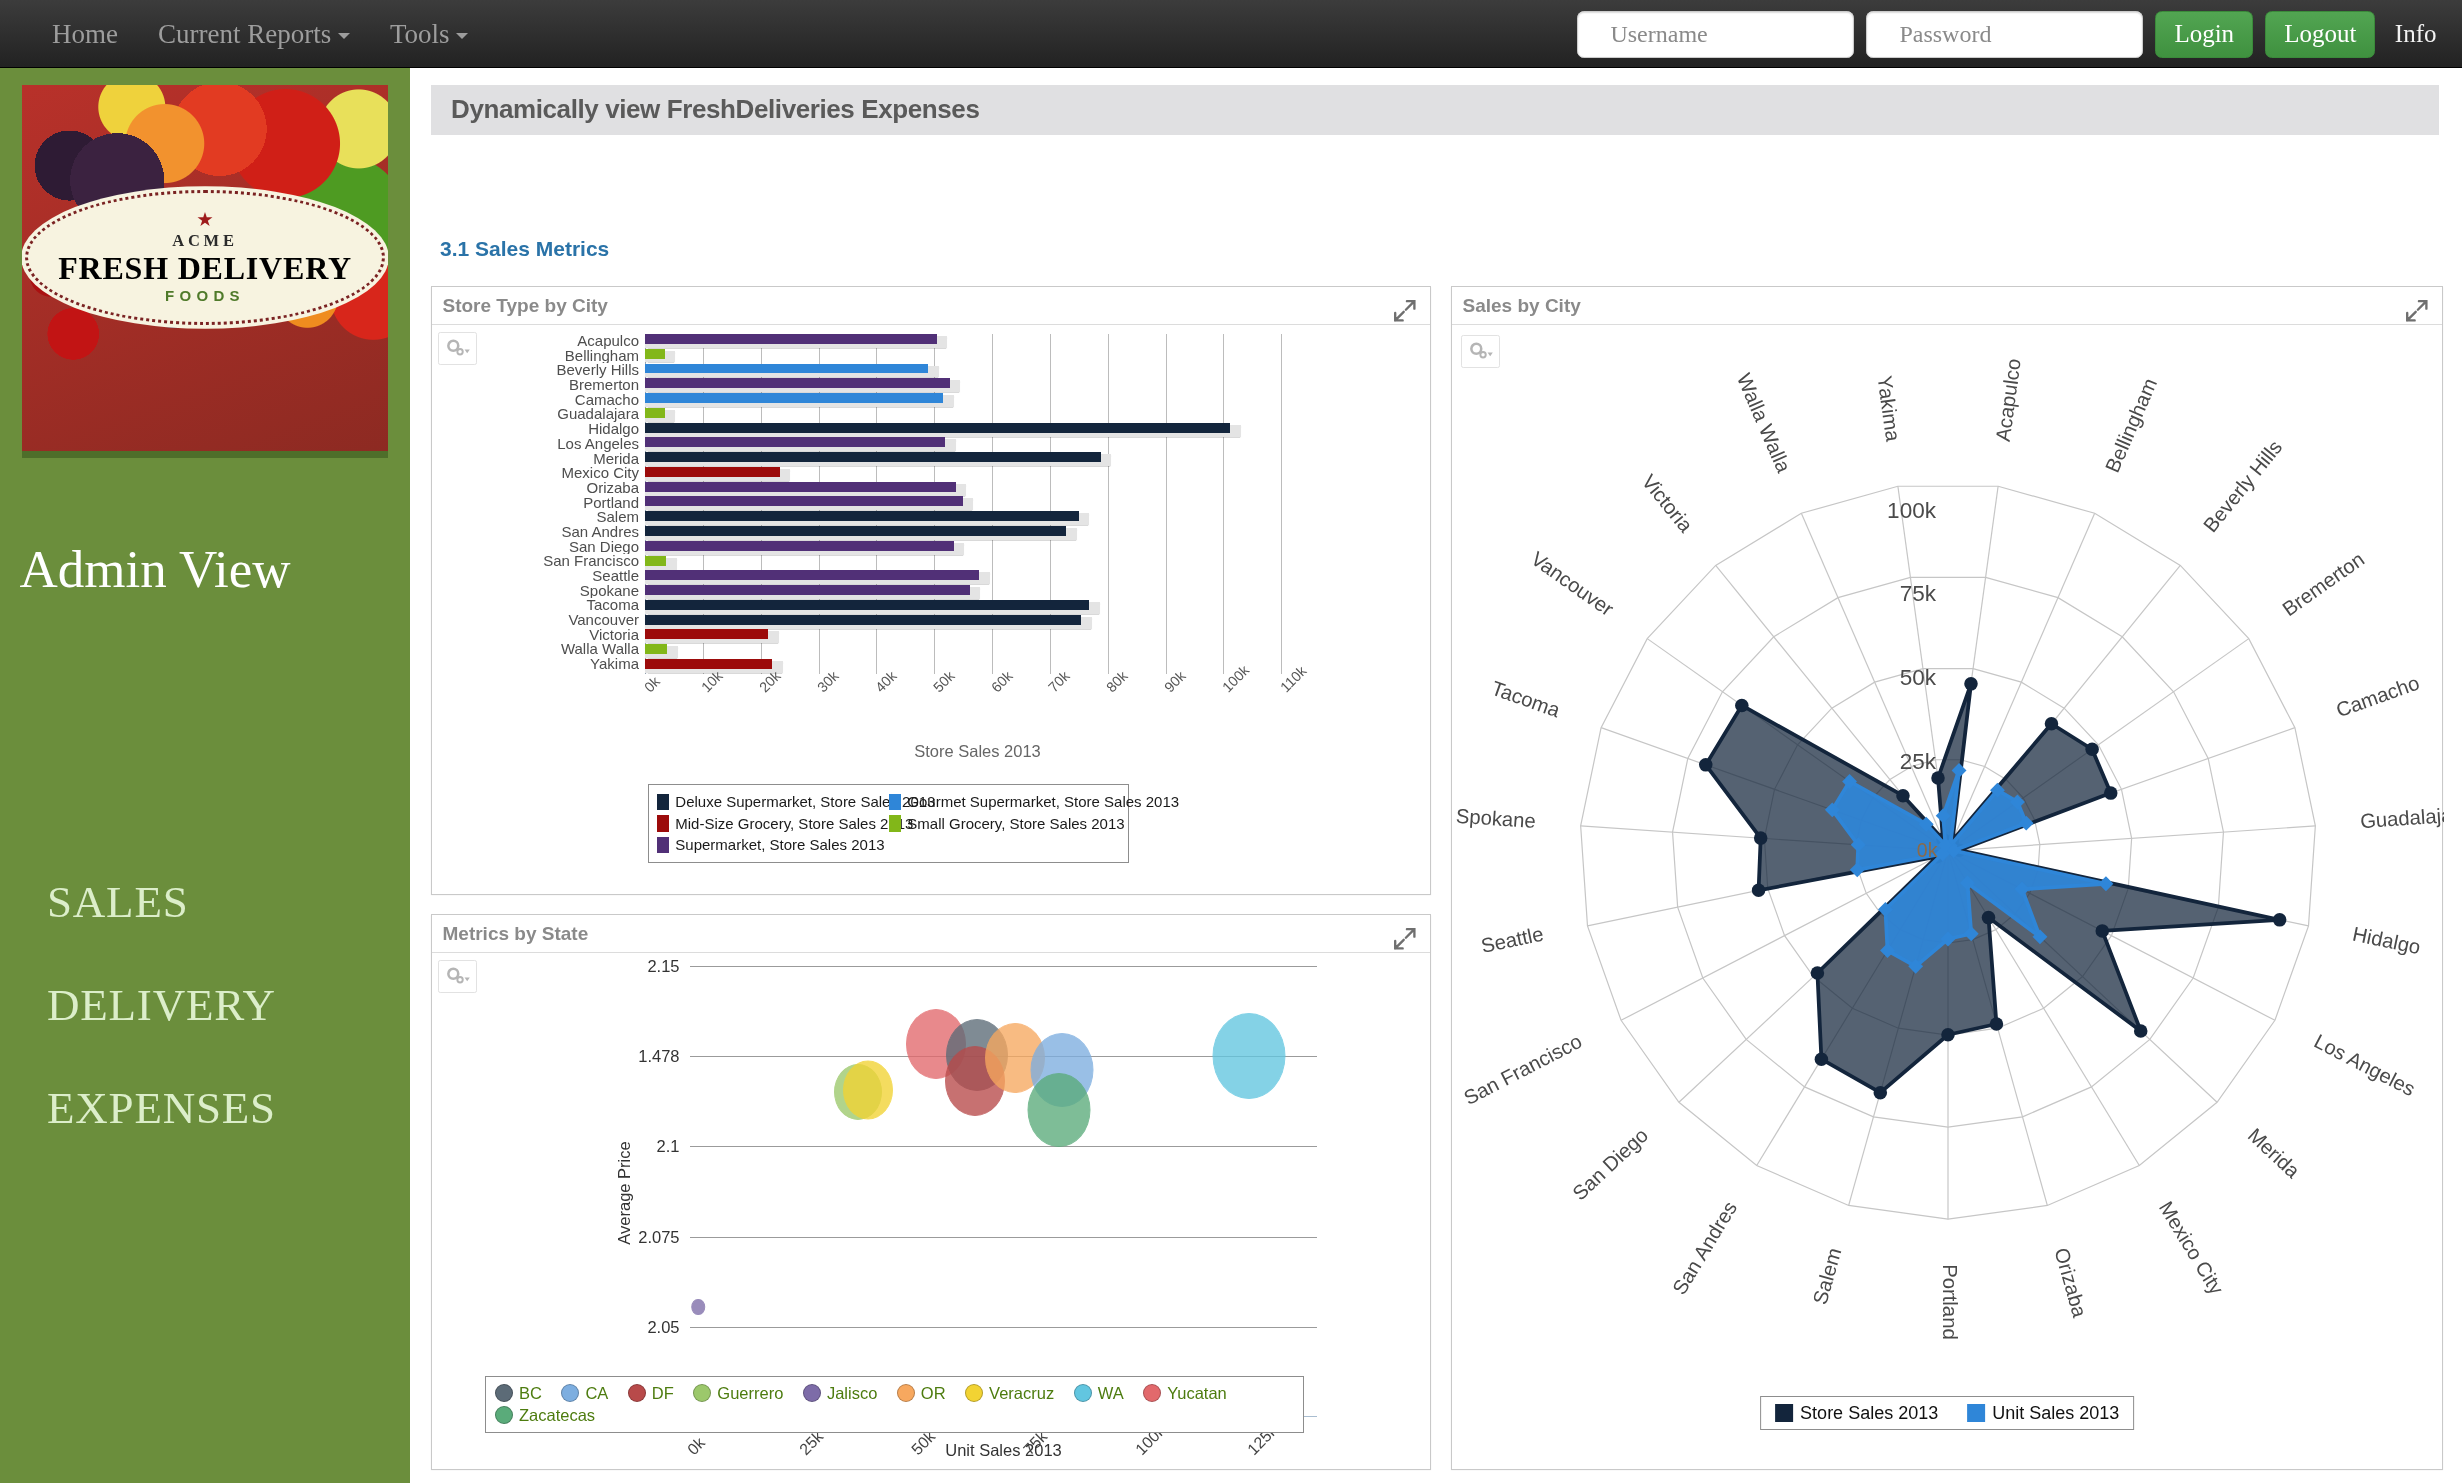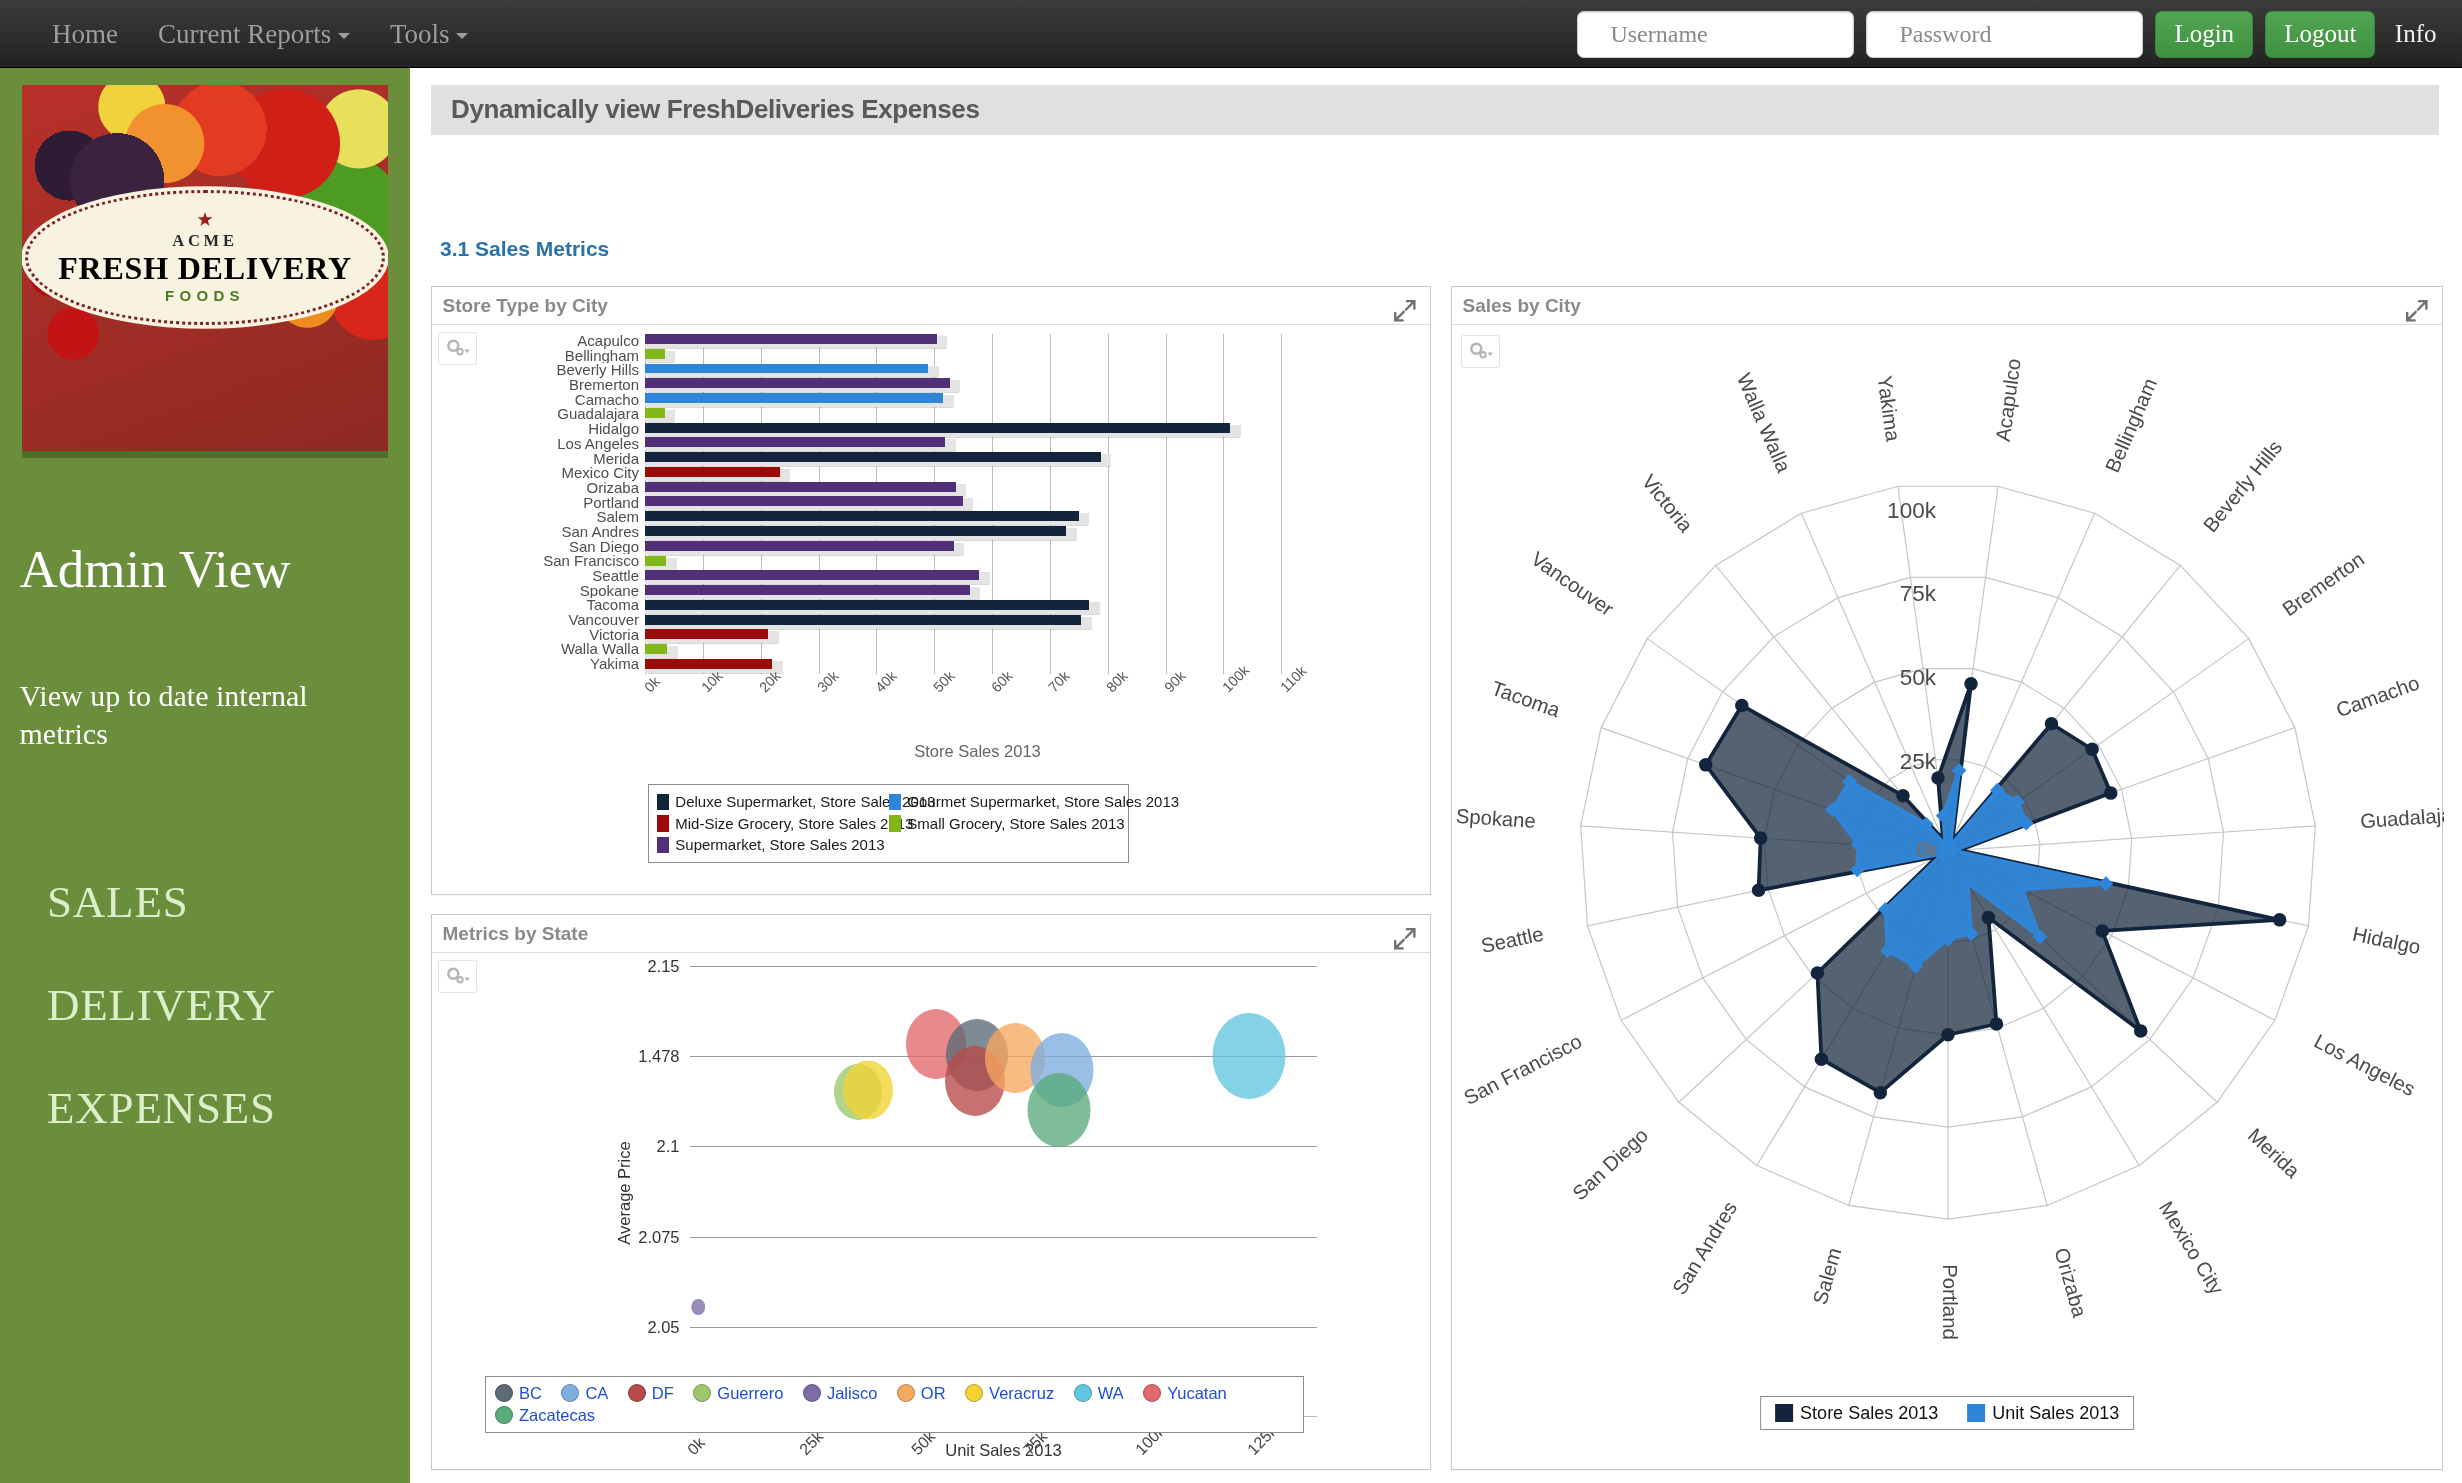--- a/index.html
+++ b/index.html
@@ -220,21 +220,21 @@
     position: absolute; border-radius: 50%; opacity: .78;
     transform: translate(-50%,-50%); border: 1.5px solid rgba(0,0,0,.15);
   }
   .bub-legend {
     position: absolute; left: 75px; top: 1308px; width: 819px;
     border: 0.8px solid #8d8d8d; background: #fff; padding: 5.3px 9px;
     display: flex; flex-wrap: wrap; align-items: center;
   }
   .bl-item { display: flex; align-items: center; margin-right: 19.5px; margin-top: 1.5px; margin-bottom: 1.5px; }
   .bl-dot { width: 18px; height: 18px; border-radius: 50%; margin-right: 6px; border: 0.8px solid rgba(0,0,0,.25); }
-  .bl-label { font-size: 16.5px; color: #1d4ed8; }
+  .bl-label { font-size: 16.5px; color: #4d7c0f; }
 
   
   #panel-radar { left: 1041px; top: 218px; width: 992px; height: 1184px; }
   #rad-gear { left: 9px; top: 48px; }
   .radar-wrap { position: absolute; left: 0; top: 38px; width: 992px; height: 1146px; }
   .radar-legend {
     position: absolute; left: 50%; transform: translateX(-50%); bottom: 39px;
     border: 0.8px solid #8d8d8d; background: #fff; padding: 5.3px 13.5px;
     display: flex; align-items: center; gap: 28.6px;
   }
@@ -270,21 +270,20 @@
   <div class="logo-box">
     <div class="logo-photo"></div>
     <div class="logo-badge">
       <div class="logo-star">★</div>
       <div class="logo-acme">ACME</div>
       <div class="logo-fresh">FRESH DELIVERY</div>
       <div class="logo-foods">FOODS</div>
     </div>
   </div>
   <div class="side-title">Admin View</div>
-  <div class="side-sub">View up to date internal metrics</div>
   <div class="side-link" id="lnk-sales">SALES</div>
   <div class="side-link" id="lnk-inventory">DELIVERY</div>
   <div class="side-link" id="lnk-expenses">EXPENSES</div>
 </div>
 
 <div class="main">
 
   <div class="page-banner">
     <span>Dynamically view FreshDeliveries Expenses</span>
   </div>

